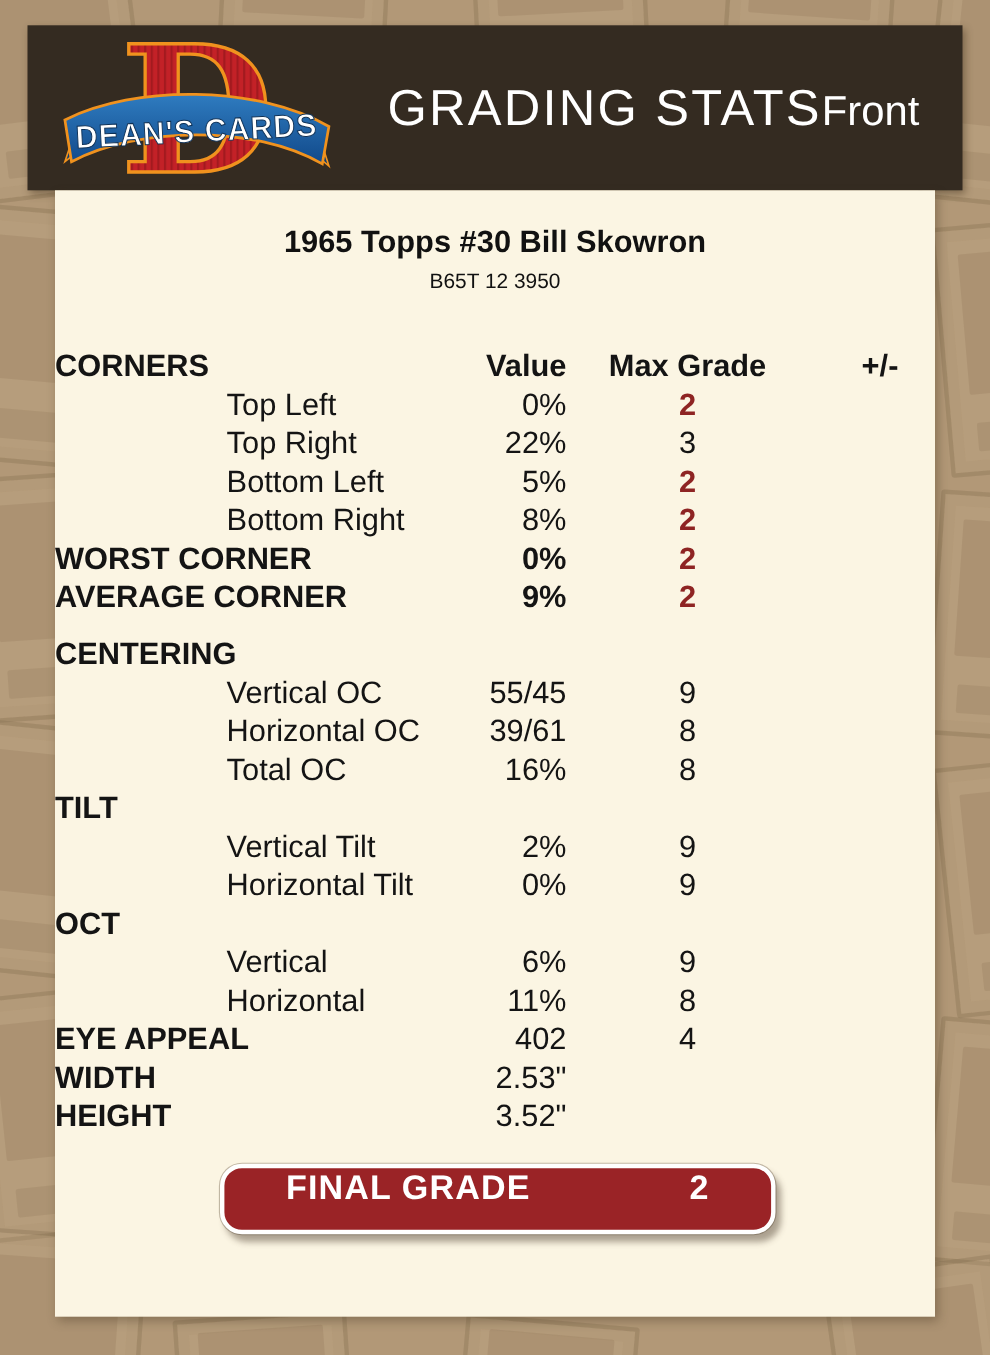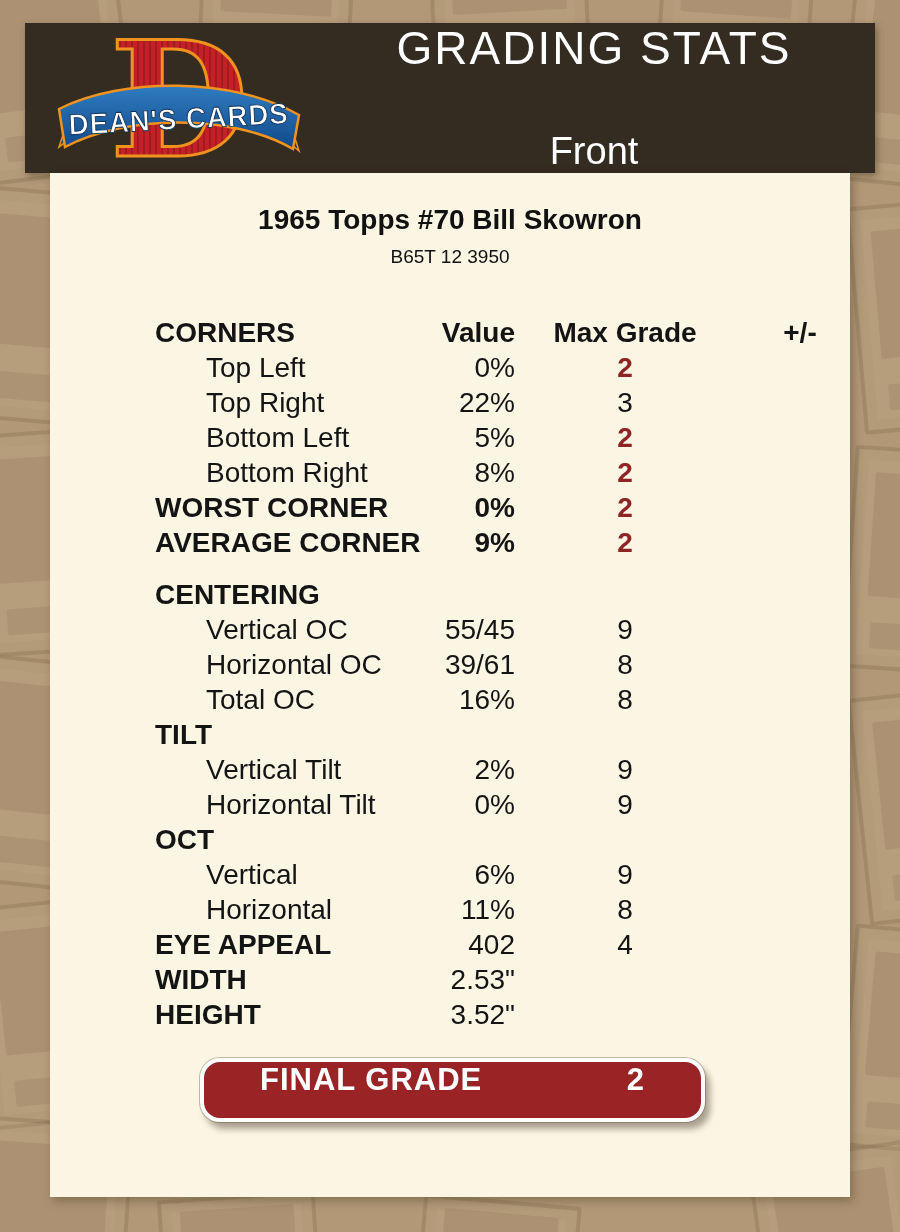--- a/index.html
+++ b/index.html
@@ -28,21 +28,21 @@
 
   
   .header{
     position:absolute;left:25px;top:23px;width:850px;height:150px;
     background:#342b21;
     box-shadow:2px 3px 7px rgba(60,45,25,0.45);
   }
   .logo{position:absolute;left:28px;top:6px;width:252px;height:140px;}
   .title-block{
     position:absolute;left:316px;right:28px;top:0;height:100%;
-    display:flex;flex-direction:column;align-items:center;justify-content:space-between;
+    display:flex;flex-direction:row;align-items:center;justify-content:center;
     color:#ffffff;text-align:center;
   }
   .main-title{font-size:46px;letter-spacing:2px;line-height:1.1;font-weight:400;}
   .sub-title{font-size:38px;margin-top:8px;font-weight:400;}
 
   
   .panel{
     position:absolute;left:50px;top:173px;width:800px;height:1024px;
     background:#fbf5e3;
     box-shadow:3px 4px 9px rgba(70,55,35,0.40);
@@ -53,21 +53,21 @@
 
   
   .gtable{position:absolute;left:0;right:0;top:142px;color:#141414;font-size:28px;}
   .trow{
     display:grid;
     grid-template-columns:345px 120px 220px 130px;
     height:35px;line-height:35px;align-items:center;
   }
   .trow.gap{margin-top:17px;}
   .cell{white-space:nowrap;overflow:visible;}
-  .cell.label{padding-left:105px;}
+  .cell.label{}
   .cell.label.indent{padding-left:156px;}
   .cell.value{text-align:right;}
   .cell.grade{text-align:center;}
   .cell.pm{text-align:center;}
   .bold{font-weight:bold;}
   .red{color:#8e2423;font-weight:bold;}
   .colheader .cell{font-weight:bold;}
 
   
   .final-grade{
@@ -169,21 +169,21 @@
     </svg>
     <div class="title-block">
       <div class="main-title">GRADING STATS</div>
       <div class="sub-title">Front</div>
     </div>
   </div>
 
   <div class="panel">
 
     <div class="card-info">
-      <div class="card-title">1965 Topps #70 Bill Skowron</div>
+      <div class="card-title">1965 Topps #30 Bill Skowron</div>
       <div class="card-code">B65T 12 3950</div>
     </div>
 
     <div class="gtable">
       <div class="trow colheader">
         <div class="cell label">CORNERS</div>
         <div class="cell value">Value</div>
         <div class="cell grade">Max Grade</div>
         <div class="cell pm">+/-</div>
       </div>

